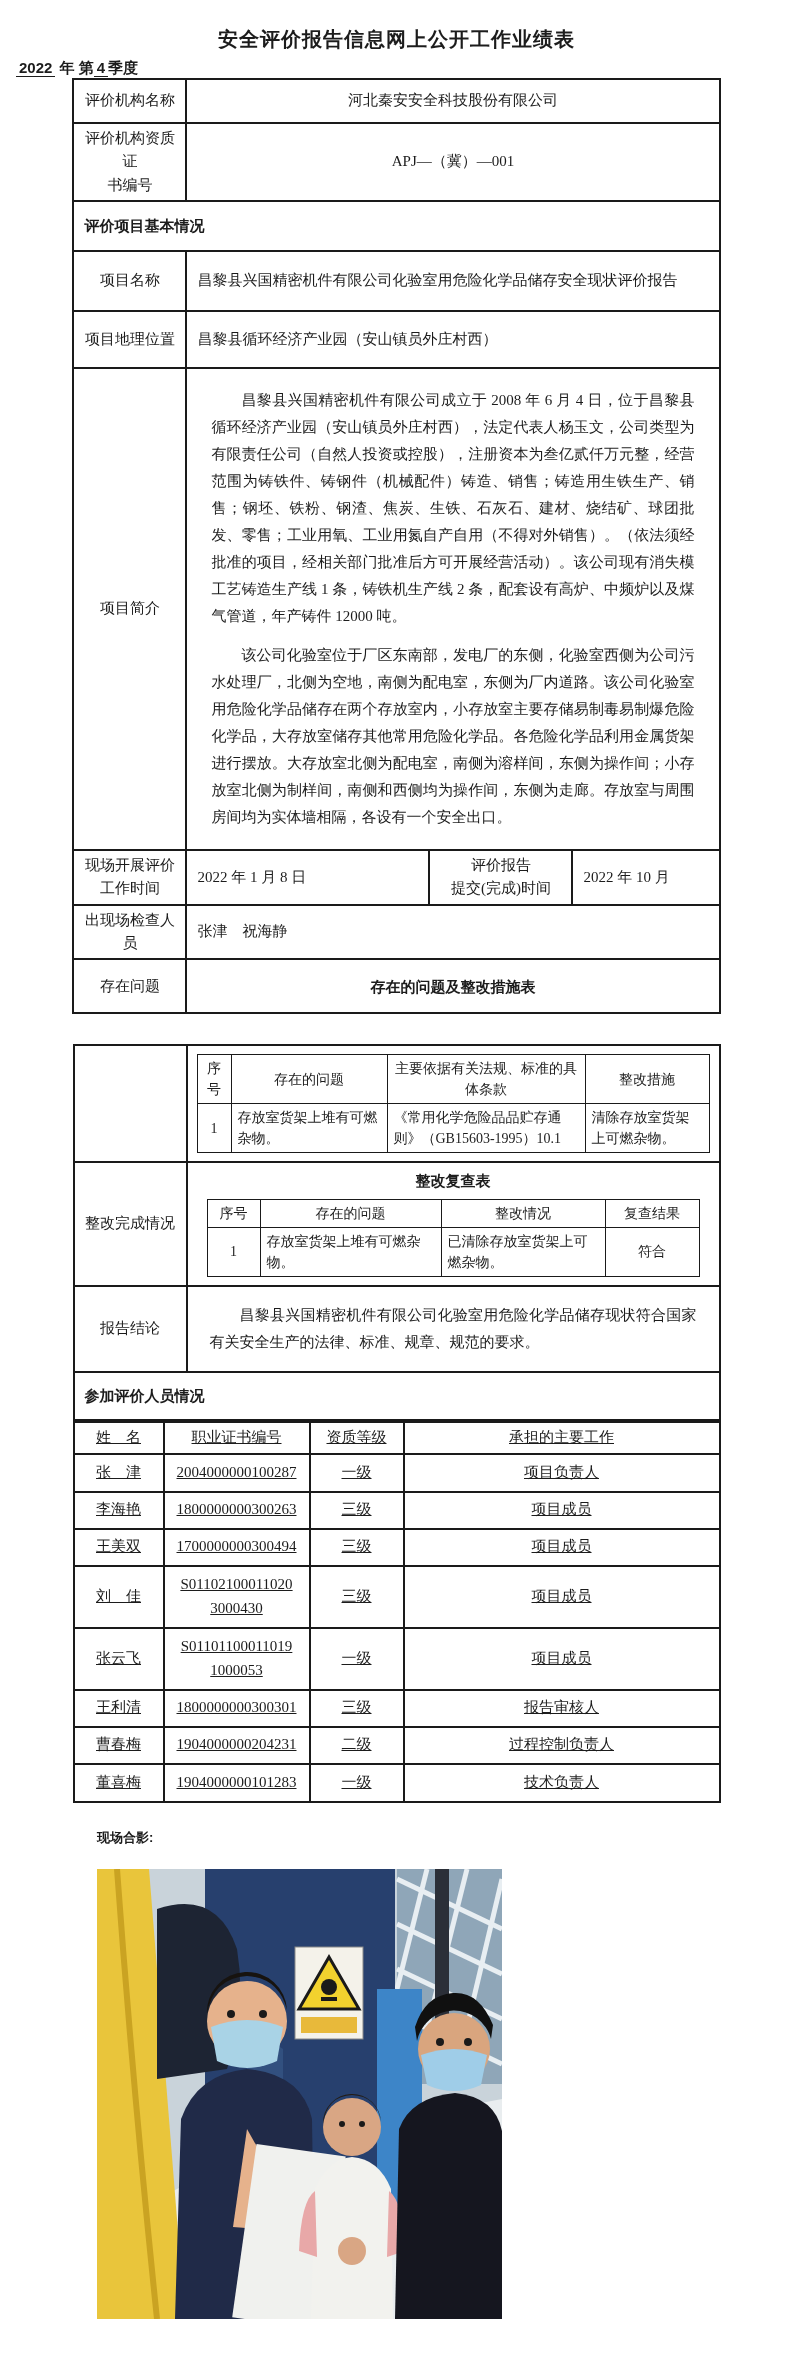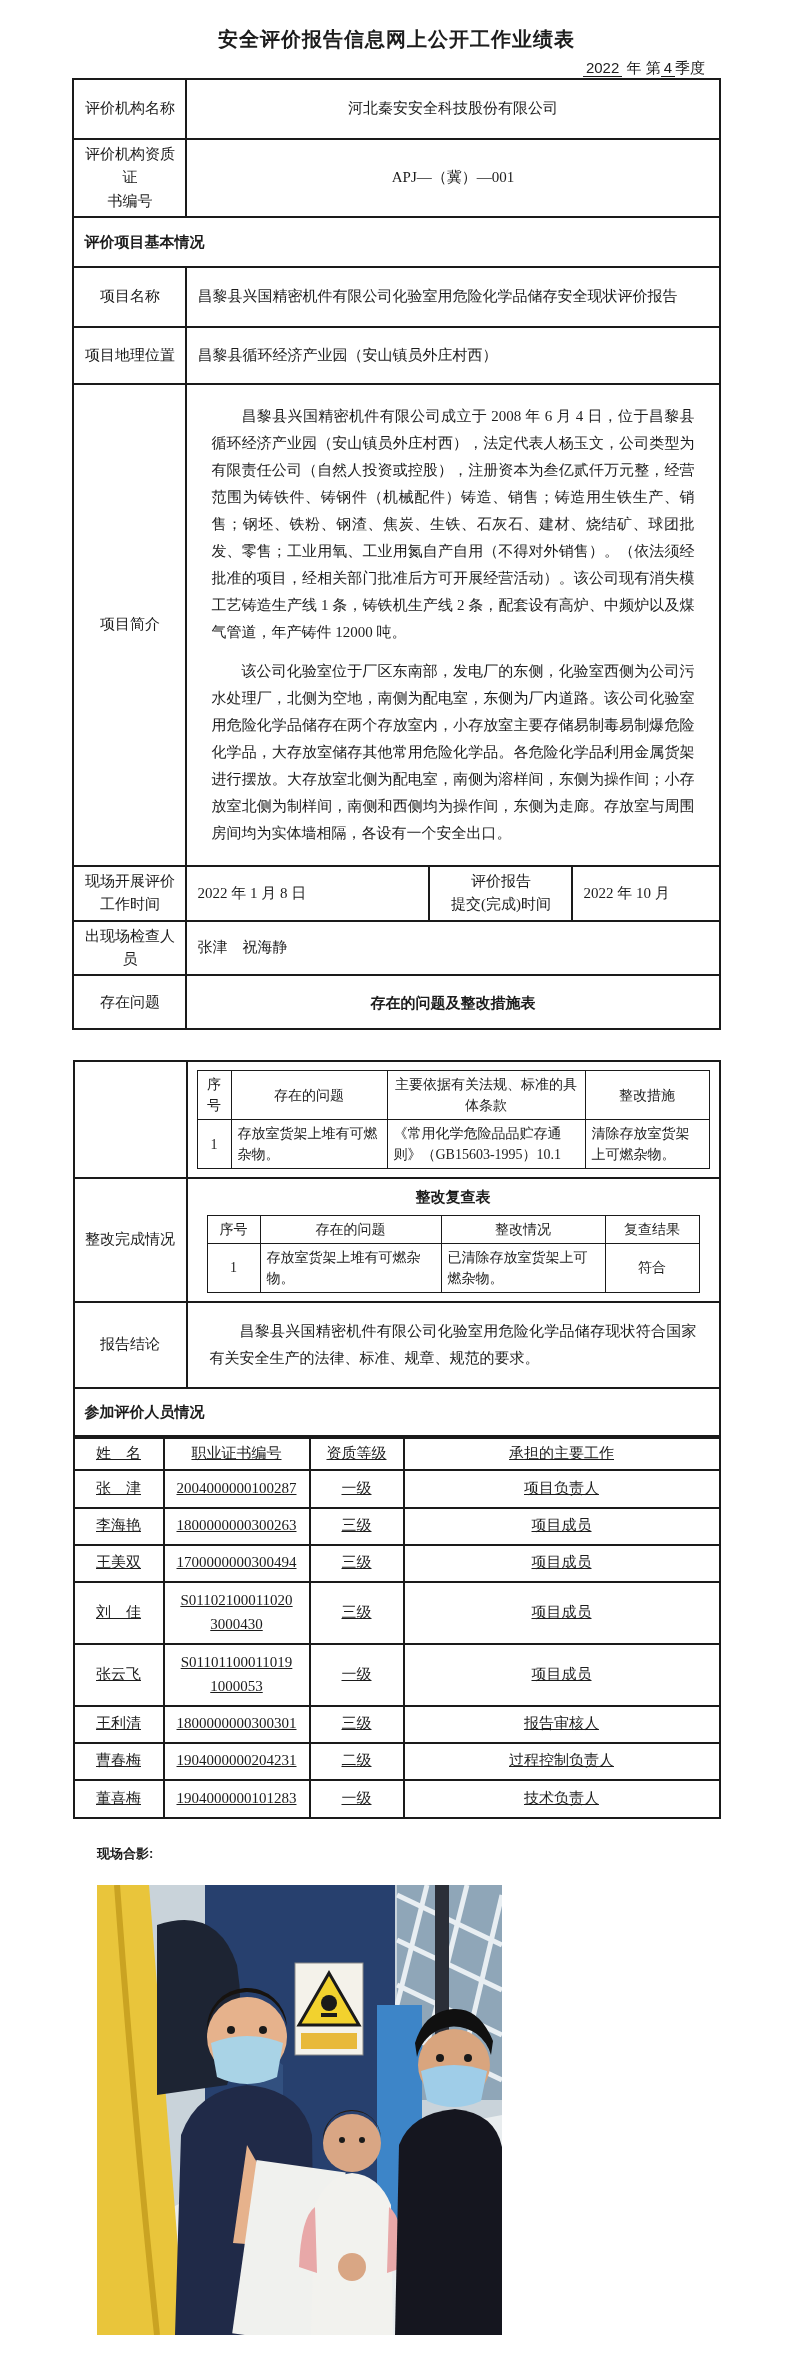--- a/index.html
+++ b/index.html
@@ -1,22 +1,22 @@
 <!DOCTYPE html>
 <html><head>
 <meta charset="utf-8">
 <style>
   html,body{margin:0;padding:0;background:#ffffff;}
   body{width:793px;font-family:"Liberation Serif","DejaVu Serif",serif;color:#1c1c1c;}
   .page{width:793px;min-height:2359px;background:#fff;position:relative;}
 
   .doc-title{margin:0;padding-top:26px;text-align:center;font-size:20px;font-weight:bold;
     font-family:"Liberation Sans","DejaVu Sans",sans-serif;letter-spacing:1px;}
-  .subtitle{width:705px;text-align:right;font-size:15px;font-weight:normal;margin-top:6px;
-    font-family:"Liberation Sans","DejaVu Sans",sans-serif;}
+  .subtitle{width:705px;text-align:left;font-size:15px;font-weight:bold;margin-top:6px;
+    font-family:"Liberation Sans","DejaVu Sans",sans-serif;margin-left:16px;}
   .u{border-bottom:1.5px solid #1c1c1c;padding:0 3px;}
 
   table.grid{border-collapse:collapse;width:646px;margin:0 auto;table-layout:fixed;}
   table.grid td{border:2px solid #1a1a1a;font-size:15px;vertical-align:middle;
     padding:3px 10px;line-height:1.55;}
   td.lbl{text-align:center;white-space:pre-line;padding:3px 6px;}
   td.val-c{text-align:center;}
   td.val-l{text-align:left;padding-left:14px;}
   td.sec{text-align:left;font-weight:bold;font-size:16px;
     font-family:"Liberation Sans","DejaVu Sans",sans-serif;}
@@ -50,21 +50,21 @@
   </div>
 
   <table class="grid tbl1">
     <colgroup>
         <col style="width:113px">
         <col style="width:243px">
         <col style="width:143px">
         <col style="width:147px">
       </colgroup>
     <tbody>
-        <tr style="height:60px">
+        <tr style="height:44px">
       <td class="lbl">评价机构名称</td>
       <td class="val-c" colspan="3">河北秦安安全科技股份有限公司</td>
     </tr>
     <tr style="height:64px">
       <td class="lbl">评价机构资质证
 书编号</td>
       <td class="val-c" colspan="3">APJ—（冀）—001</td>
     </tr>
     <tr style="height:50px">
       <td class="sec" colspan="4">评价项目基本情况</td>

